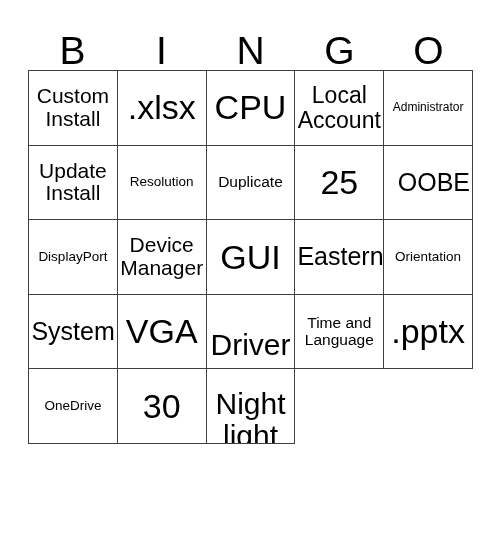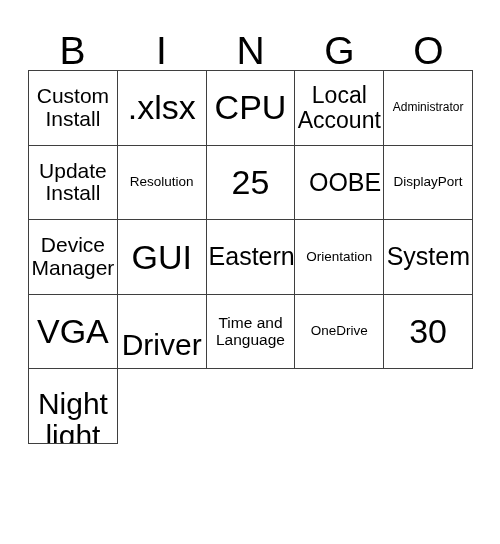--- a/index.html
+++ b/index.html
@@ -123,20 +123,23 @@
       <span class="cell-text">Administrator</span>
     </div>
 
     <div class="bingo-cell fs-l">
       <span class="cell-text">Update
 Install</span>
     </div>
     <div class="bingo-cell fs-xs">
       <span class="cell-text">Resolution</span>
     </div>
+    <div class="bingo-cell fs-s">
+      <span class="cell-text">Duplicate</span>
+    </div>
     <div class="bingo-cell fs-max">
       <span class="cell-text">25</span>
     </div>
     <div class="bingo-cell fs-xl">
       <span class="cell-text">OOBE</span>
     </div>
 
     <div class="bingo-cell fs-xs">
       <span class="cell-text">DisplayPort</span>
     </div>
@@ -161,20 +164,23 @@
       <span class="cell-text">VGA</span>
     </div>
     <div class="bingo-cell fs-xxl">
       <span class="cell-text">Driver</span>
     </div>
 
     <div class="bingo-cell fs-s">
       <span class="cell-text">Time and
 Language</span>
     </div>
+    <div class="bingo-cell fs-max">
+      <span class="cell-text">.pptx</span>
+    </div>
     <div class="bingo-cell fs-xs">
       <span class="cell-text">OneDrive</span>
     </div>
     <div class="bingo-cell fs-max">
       <span class="cell-text">30</span>
     </div>
     <div class="bingo-cell fs-xxl">
       <span class="cell-text">Night
 light</span>
     </div>

